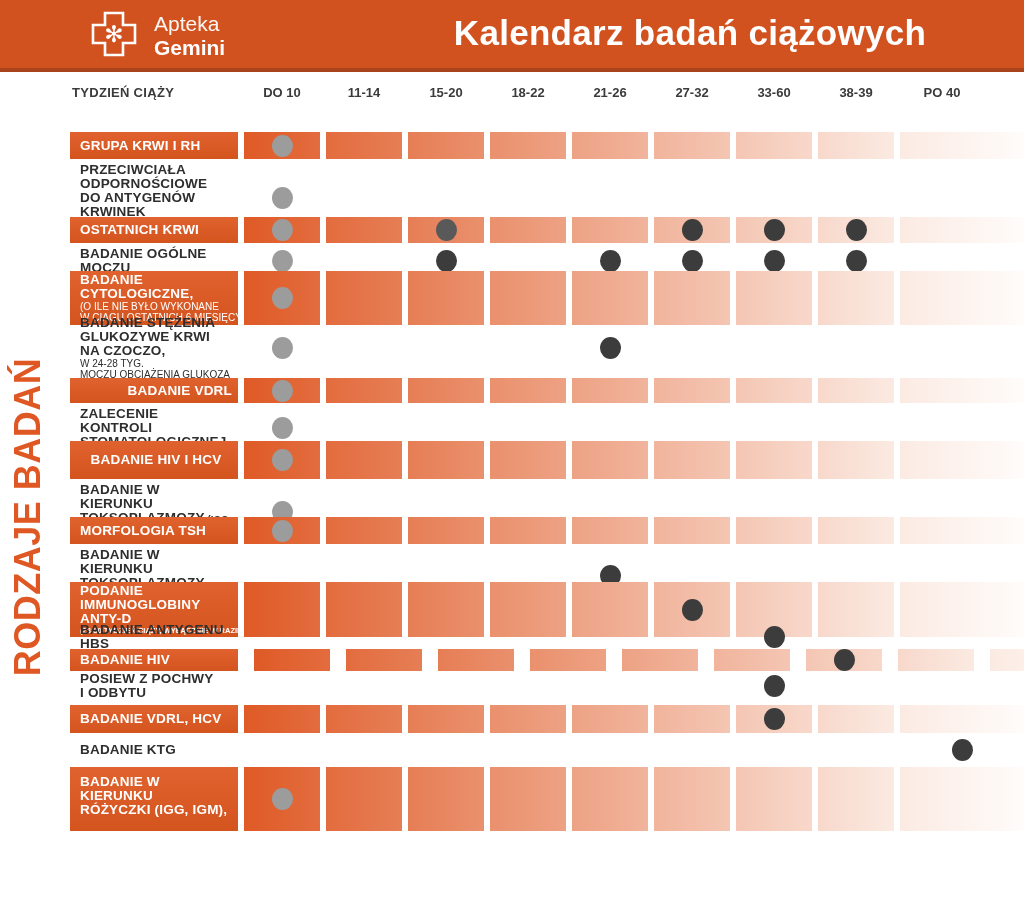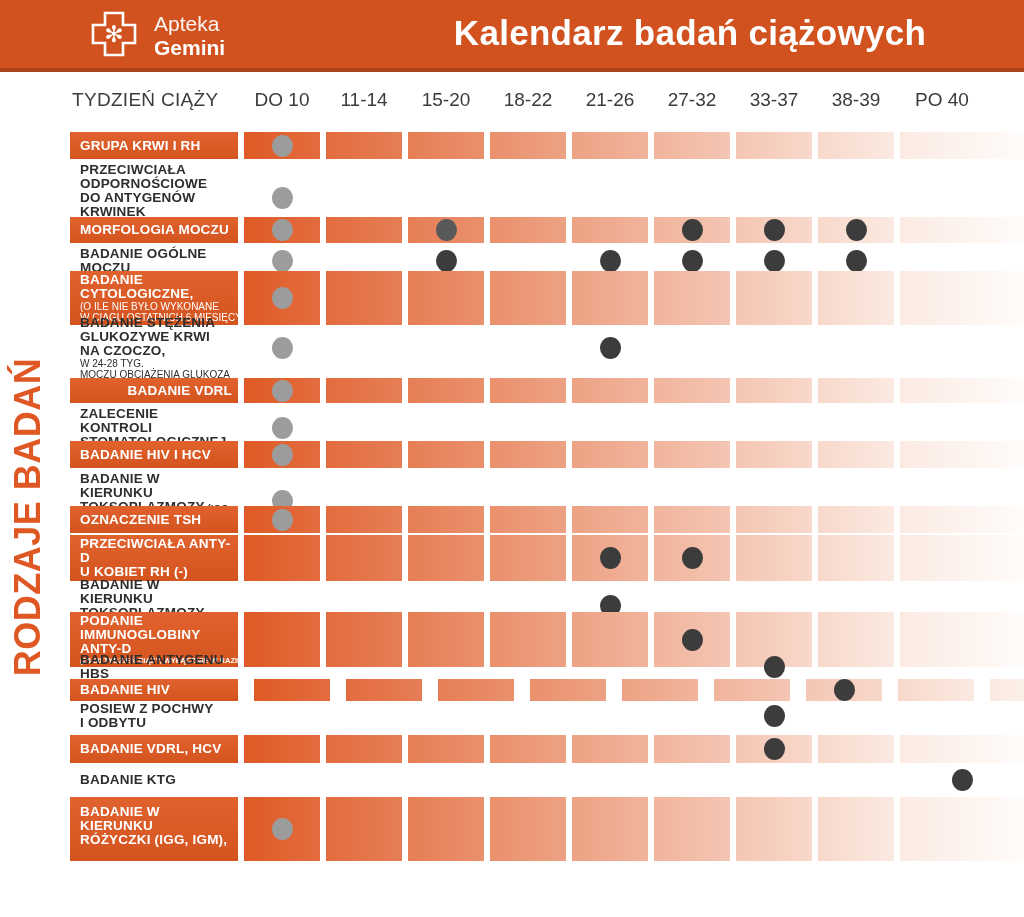--- a/index.html
+++ b/index.html
@@ -20,22 +20,22 @@
 
   
   .side-label{position:absolute;left:-152px;top:494px;width:360px;height:46px;
               line-height:46px;text-align:center;transform:rotate(-90deg);
               transform-origin:center center;font-size:36px;font-weight:bold;
               color:var(--accent-orange,#df5722);letter-spacing:.5px;white-space:nowrap;}
 
   
   .colhead,.row{display:grid;grid-template-columns:168px repeat(8,76px) 124px;column-gap:6px;}
 
-  .colhead{position:absolute;left:70px;top:80px;width:954px;height:40px;align-items:center;
-           color:var(--header-text,#3b3b3b);font-weight:normal;font-size:19px;}
+  .colhead{position:absolute;left:70px;top:72px;width:954px;height:40px;align-items:center;
+           color:var(--header-text,#3b3b3b);font-weight:bold;font-size:13px;}
   .colhead-label{padding-left:2px;letter-spacing:.3px;}
   .colhead .week{text-align:center;}
   .colhead .week:last-child{padding-right:40px;}
 
   .table{position:absolute;left:70px;top:132px;width:954px;}
   .row{margin-bottom:2px;}
   .label-cell{padding:2px 6px 2px 10px;display:flex;flex-direction:column;justify-content:center;}
   .row.orange .label-cell{background:linear-gradient(180deg,#e0622e,#d4541e);color:#fff;}
   .row.white .label-cell{color:#2e2e2e;}
   .row.tall .label-cell{justify-content:flex-start;padding-top:8px;}
@@ -75,21 +75,21 @@
 
   <div class="colhead" id="colhead">
     <div class="colhead-label">TYDZIEŃ CIĄŻY</div>
 
   <div class="week">DO 10</div>
       <div class="week">11-14</div>
       <div class="week">15-20</div>
       <div class="week">18-22</div>
       <div class="week">21-26</div>
       <div class="week">27-32</div>
-      <div class="week">33-37</div>
+      <div class="week">33-60</div>
       <div class="week">38-39</div>
       <div class="week">PO 40</div>
     </div>
 
   <div class="table" id="table">
 
   <div class="row orange" style="height: 27px;">
         <div class="label-cell">
           <div class="main">GRUPA KRWI I RH</div>
         </div>
@@ -116,21 +116,21 @@
         <div class="cell"></div>
         <div class="cell"></div>
         <div class="cell"></div>
         <div class="cell"></div>
         <div class="cell"></div>
         <div class="cell"></div>
         <div class="cell"></div>
       </div>
       <div class="row orange" style="height: 26px;">
         <div class="label-cell">
-          <div class="main">MORFOLOGIA MOCZU</div>
+          <div class="main">OSTATNICH KRWI</div>
         </div>
         <div class="cell" style="background: linear-gradient(90deg, rgb(223, 90, 38), rgb(227, 108, 62));">
           <span class="dot gray"></span>
         </div>
         <div class="cell" style="background: linear-gradient(90deg, rgb(227, 108, 62), rgb(230, 126, 85));"></div>
         <div class="cell" style="background: linear-gradient(90deg, rgb(230, 126, 85), rgb(234, 144, 109));">
           <span class="dot mid"></span>
         </div>
         <div class="cell" style="background: linear-gradient(90deg, rgb(234, 144, 109), rgb(237, 162, 132));"></div>
         <div class="cell" style="background: linear-gradient(90deg, rgb(237, 162, 132), rgb(241, 180, 156));"></div>
@@ -234,82 +234,64 @@
         </div>
         <div class="cell"></div>
         <div class="cell"></div>
         <div class="cell"></div>
         <div class="cell"></div>
         <div class="cell"></div>
         <div class="cell"></div>
         <div class="cell"></div>
         <div class="cell"></div>
       </div>
+      <div class="row orange" style="height: 38px; text-align: center;">
+        <div class="label-cell">
+          <div class="main">BADANIE HIV I HCV</div>
+        </div>
+        <div class="cell" style="background: linear-gradient(90deg, rgb(223, 90, 38), rgb(227, 108, 62));">
+          <span class="dot gray"></span>
+        </div>
+        <div class="cell" style="background: linear-gradient(90deg, rgb(227, 108, 62), rgb(230, 126, 85));"></div>
+        <div class="cell" style="background: linear-gradient(90deg, rgb(230, 126, 85), rgb(234, 144, 109));"></div>
+        <div class="cell" style="background: linear-gradient(90deg, rgb(234, 144, 109), rgb(237, 162, 132));"></div>
+        <div class="cell" style="background: linear-gradient(90deg, rgb(237, 162, 132), rgb(241, 180, 156));"></div>
+        <div class="cell" style="background: linear-gradient(90deg, rgb(241, 180, 156), rgb(244, 198, 179));"></div>
+        <div class="cell" style="background: linear-gradient(90deg, rgb(244, 198, 179), rgb(248, 216, 203));"></div>
+        <div class="cell" style="background: linear-gradient(90deg, rgb(248, 216, 203), rgb(251, 234, 226));"></div>
+        <div class="cell" style="background: linear-gradient(90deg, rgb(251, 234, 226), rgb(255, 252, 250));"></div>
+      </div>
+      <div class="row white" style="height: 34px;">
+        <div class="label-cell">
+          <div class="main">BADANIE W KIERUNKU<br>TOKSOPLAZMOZY<span class="lsmall"> (IGG, IGM)</span></div>
+        </div>
+        <div class="cell">
+          <span class="dot gray"></span>
+        </div>
+        <div class="cell"></div>
+        <div class="cell"></div>
+        <div class="cell"></div>
+        <div class="cell"></div>
+        <div class="cell"></div>
+        <div class="cell"></div>
+        <div class="cell"></div>
+        <div class="cell"></div>
+      </div>
       <div class="row orange" style="height: 27px;">
         <div class="label-cell">
-          <div class="main">BADANIE HIV I HCV</div>
-        </div>
-        <div class="cell" style="background: linear-gradient(90deg, rgb(223, 90, 38), rgb(227, 108, 62));">
-          <span class="dot gray"></span>
-        </div>
-        <div class="cell" style="background: linear-gradient(90deg, rgb(227, 108, 62), rgb(230, 126, 85));"></div>
-        <div class="cell" style="background: linear-gradient(90deg, rgb(230, 126, 85), rgb(234, 144, 109));"></div>
-        <div class="cell" style="background: linear-gradient(90deg, rgb(234, 144, 109), rgb(237, 162, 132));"></div>
-        <div class="cell" style="background: linear-gradient(90deg, rgb(237, 162, 132), rgb(241, 180, 156));"></div>
-        <div class="cell" style="background: linear-gradient(90deg, rgb(241, 180, 156), rgb(244, 198, 179));"></div>
-        <div class="cell" style="background: linear-gradient(90deg, rgb(244, 198, 179), rgb(248, 216, 203));"></div>
-        <div class="cell" style="background: linear-gradient(90deg, rgb(248, 216, 203), rgb(251, 234, 226));"></div>
-        <div class="cell" style="background: linear-gradient(90deg, rgb(251, 234, 226), rgb(255, 252, 250));"></div>
-      </div>
-      <div class="row white" style="height: 34px;">
-        <div class="label-cell">
-          <div class="main">BADANIE W KIERUNKU<br>TOKSOPLAZMOZY<span class="lsmall"> (IGG, IGM)</span></div>
-        </div>
-        <div class="cell">
-          <span class="dot gray"></span>
-        </div>
-        <div class="cell"></div>
-        <div class="cell"></div>
-        <div class="cell"></div>
-        <div class="cell"></div>
-        <div class="cell"></div>
-        <div class="cell"></div>
-        <div class="cell"></div>
-        <div class="cell"></div>
-      </div>
-      <div class="row orange" style="height: 27px;">
-        <div class="label-cell">
-          <div class="main">OZNACZENIE TSH</div>
-        </div>
-        <div class="cell" style="background: linear-gradient(90deg, rgb(223, 90, 38), rgb(227, 108, 62));">
-          <span class="dot gray"></span>
-        </div>
-        <div class="cell" style="background: linear-gradient(90deg, rgb(227, 108, 62), rgb(230, 126, 85));"></div>
-        <div class="cell" style="background: linear-gradient(90deg, rgb(230, 126, 85), rgb(234, 144, 109));"></div>
-        <div class="cell" style="background: linear-gradient(90deg, rgb(234, 144, 109), rgb(237, 162, 132));"></div>
-        <div class="cell" style="background: linear-gradient(90deg, rgb(237, 162, 132), rgb(241, 180, 156));"></div>
-        <div class="cell" style="background: linear-gradient(90deg, rgb(241, 180, 156), rgb(244, 198, 179));"></div>
-        <div class="cell" style="background: linear-gradient(90deg, rgb(244, 198, 179), rgb(248, 216, 203));"></div>
-        <div class="cell" style="background: linear-gradient(90deg, rgb(248, 216, 203), rgb(251, 234, 226));"></div>
-        <div class="cell" style="background: linear-gradient(90deg, rgb(251, 234, 226), rgb(255, 252, 250));"></div>
-      </div>
-      <div class="row orange" style="height: 39px;">
-        <div class="label-cell">
-          <div class="main">PRZECIWCIAŁA ANTY-D<br>U KOBIET RH (-)</div>
-        </div>
-        <div class="cell" style="background: linear-gradient(90deg, rgb(223, 90, 38), rgb(227, 108, 62));"></div>
-        <div class="cell" style="background: linear-gradient(90deg, rgb(227, 108, 62), rgb(230, 126, 85));"></div>
-        <div class="cell" style="background: linear-gradient(90deg, rgb(230, 126, 85), rgb(234, 144, 109));"></div>
-        <div class="cell" style="background: linear-gradient(90deg, rgb(234, 144, 109), rgb(237, 162, 132));"></div>
-        <div class="cell" style="background: linear-gradient(90deg, rgb(237, 162, 132), rgb(241, 180, 156));">
-          <span class="dot dark"></span>
-        </div>
-        <div class="cell" style="background: linear-gradient(90deg, rgb(241, 180, 156), rgb(244, 198, 179));">
-          <span class="dot dark"></span>
-        </div>
+          <div class="main">MORFOLOGIA TSH</div>
+        </div>
+        <div class="cell" style="background: linear-gradient(90deg, rgb(223, 90, 38), rgb(227, 108, 62));">
+          <span class="dot gray"></span>
+        </div>
+        <div class="cell" style="background: linear-gradient(90deg, rgb(227, 108, 62), rgb(230, 126, 85));"></div>
+        <div class="cell" style="background: linear-gradient(90deg, rgb(230, 126, 85), rgb(234, 144, 109));"></div>
+        <div class="cell" style="background: linear-gradient(90deg, rgb(234, 144, 109), rgb(237, 162, 132));"></div>
+        <div class="cell" style="background: linear-gradient(90deg, rgb(237, 162, 132), rgb(241, 180, 156));"></div>
+        <div class="cell" style="background: linear-gradient(90deg, rgb(241, 180, 156), rgb(244, 198, 179));"></div>
         <div class="cell" style="background: linear-gradient(90deg, rgb(244, 198, 179), rgb(248, 216, 203));"></div>
         <div class="cell" style="background: linear-gradient(90deg, rgb(248, 216, 203), rgb(251, 234, 226));"></div>
         <div class="cell" style="background: linear-gradient(90deg, rgb(251, 234, 226), rgb(255, 252, 250));"></div>
       </div>
       <div class="row white" style="height: 34px;">
         <div class="label-cell">
           <div class="main">BADANIE W KIERUNKU<br>TOKSOPLAZMOZY (IgM)</div>
         </div>
         <div class="cell"></div>
         <div class="cell"></div>

